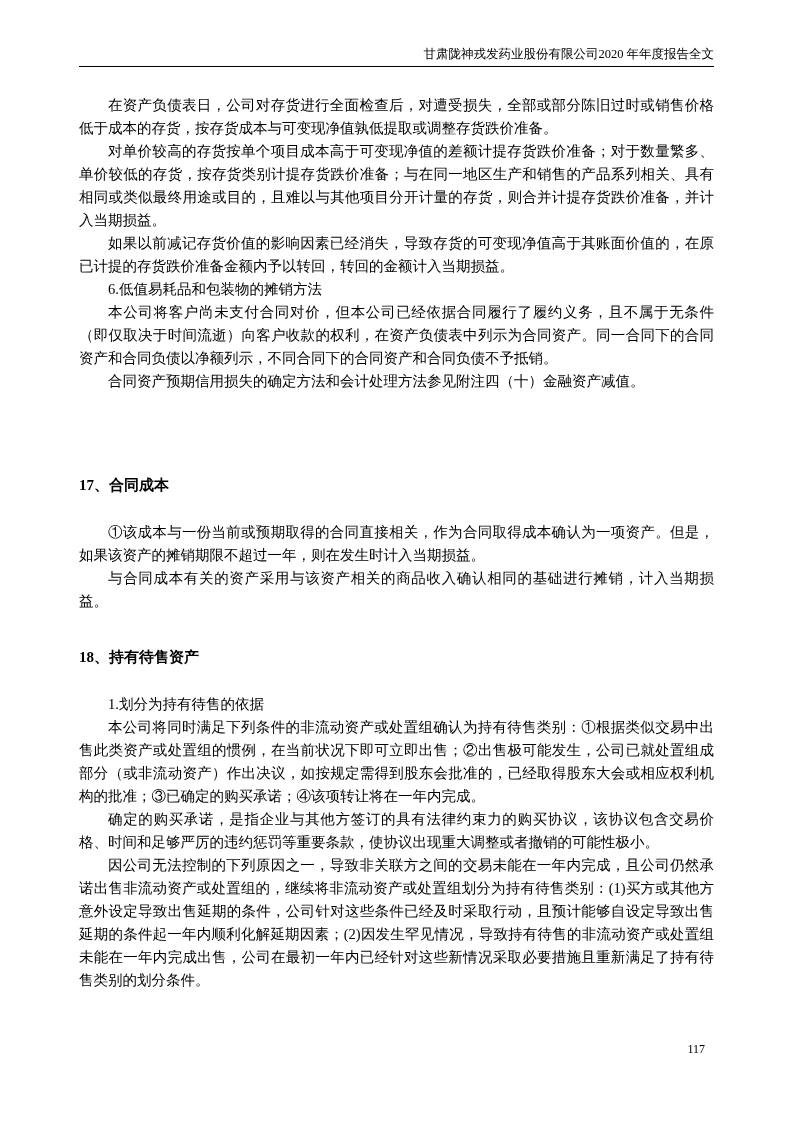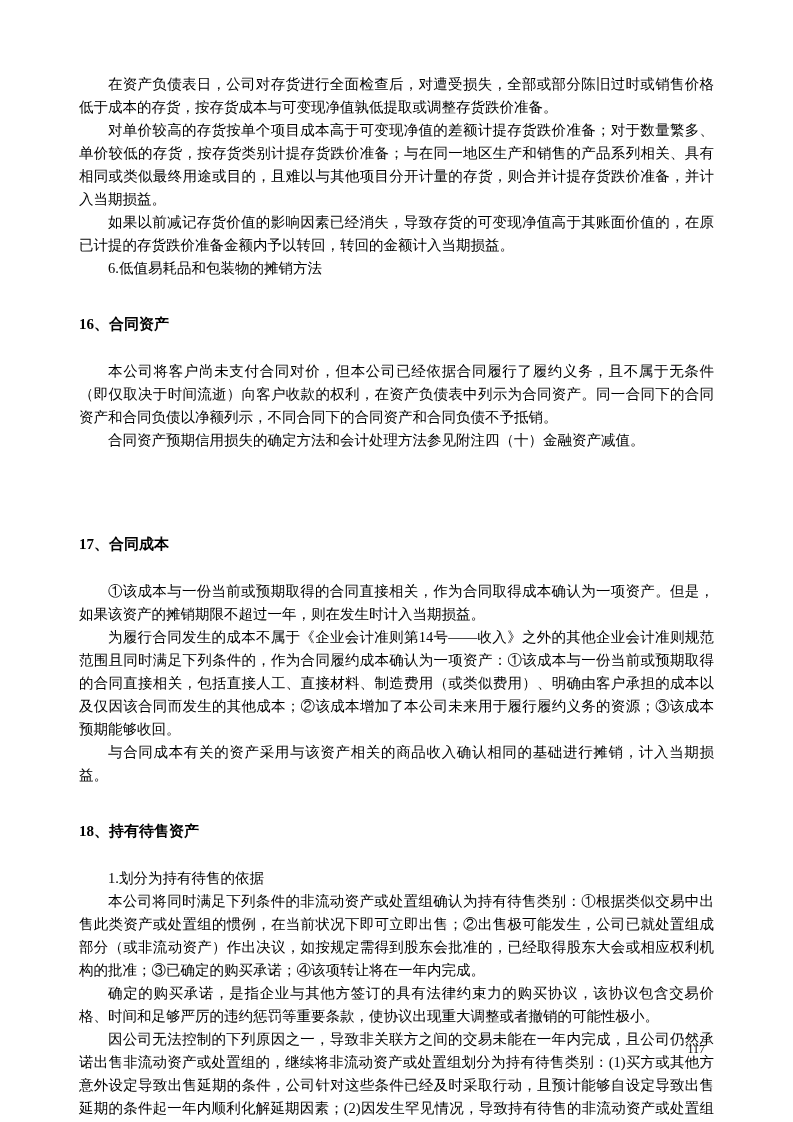--- a/index.html
+++ b/index.html
@@ -53,35 +53,36 @@
     right: 88px;
     font-size: 12px;
     line-height: 14px;
   }
 </style>
 </head>
 <body>
 
 <div class="page">
 
+  <div class="doc-header">
+    <span>甘肃陇神戎发药业股份有限公司2020 年年度报告全文</span>
+  </div>
 
   <div class="doc-body">
 
     <p class="para">在资产负债表日，公司对存货进行全面检查后，对遭受损失，全部或部分陈旧过时或销售价格低于成本的存货，按存货成本与可变现净值孰低提取或调整存货跌价准备。</p>
     <p class="para">对单价较高的存货按单个项目成本高于可变现净值的差额计提存货跌价准备；对于数量繁多、单价较低的存货，按存货类别计提存货跌价准备；与在同一地区生产和销售的产品系列相关、具有相同或类似最终用途或目的，且难以与其他项目分开计量的存货，则合并计提存货跌价准备，并计入当期损益。</p>
     <p class="para">如果以前减记存货价值的影响因素已经消失，导致存货的可变现净值高于其账面价值的，在原已计提的存货跌价准备金额内予以转回，转回的金额计入当期损益。</p>
     <p class="para">6.低值易耗品和包装物的摊销方法</p>
 
-    <h2 class="heading">16、合同资产</h2>
     <p class="para">本公司将客户尚未支付合同对价，但本公司已经依据合同履行了履约义务，且不属于无条件（即仅取决于时间流逝）向客户收款的权利，在资产负债表中列示为合同资产。同一合同下的合同资产和合同负债以净额列示，不同合同下的合同资产和合同负债不予抵销。</p>
     <p class="para">合同资产预期信用损失的确定方法和会计处理方法参见附注四（十）金融资产减值。</p>
 
     <h2 class="heading extra-top">17、合同成本</h2>
     <p class="para">①该成本与一份当前或预期取得的合同直接相关，作为合同取得成本确认为一项资产。但是，如果该资产的摊销期限不超过一年，则在发生时计入当期损益。</p>
-    <p class="para">为履行合同发生的成本不属于《企业会计准则第14号——收入》之外的其他企业会计准则规范范围且同时满足下列条件的，作为合同履约成本确认为一项资产：①该成本与一份当前或预期取得的合同直接相关，包括直接人工、直接材料、制造费用（或类似费用）、明确由客户承担的成本以及仅因该合同而发生的其他成本；②该成本增加了本公司未来用于履行履约义务的资源；③该成本预期能够收回。</p>
     <p class="para">与合同成本有关的资产采用与该资产相关的商品收入确认相同的基础进行摊销，计入当期损益。</p>
 
     <h2 class="heading">18、持有待售资产</h2>
     <p class="para">1.划分为持有待售的依据</p>
     <p class="para">本公司将同时满足下列条件的非流动资产或处置组确认为持有待售类别：①根据类似交易中出售此类资产或处置组的惯例，在当前状况下即可立即出售；②出售极可能发生，公司已就处置组成部分（或非流动资产）作出决议，如按规定需得到股东会批准的，已经取得股东大会或相应权利机构的批准；③已确定的购买承诺；④该项转让将在一年内完成。</p>
     <p class="para">确定的购买承诺，是指企业与其他方签订的具有法律约束力的购买协议，该协议包含交易价格、时间和足够严厉的违约惩罚等重要条款，使协议出现重大调整或者撤销的可能性极小。</p>
     <p class="para">因公司无法控制的下列原因之一，导致非关联方之间的交易未能在一年内完成，且公司仍然承诺出售非流动资产或处置组的，继续将非流动资产或处置组划分为持有待售类别：(1)买方或其他方意外设定导致出售延期的条件，公司针对这些条件已经及时采取行动，且预计能够自设定导致出售延期的条件起一年内顺利化解延期因素；(2)因发生罕见情况，导致持有待售的非流动资产或处置组未能在一年内完成出售，公司在最初一年内已经针对这些新情况采取必要措施且重新满足了持有待售类别的划分条件。</p>
 
   </div>
 

